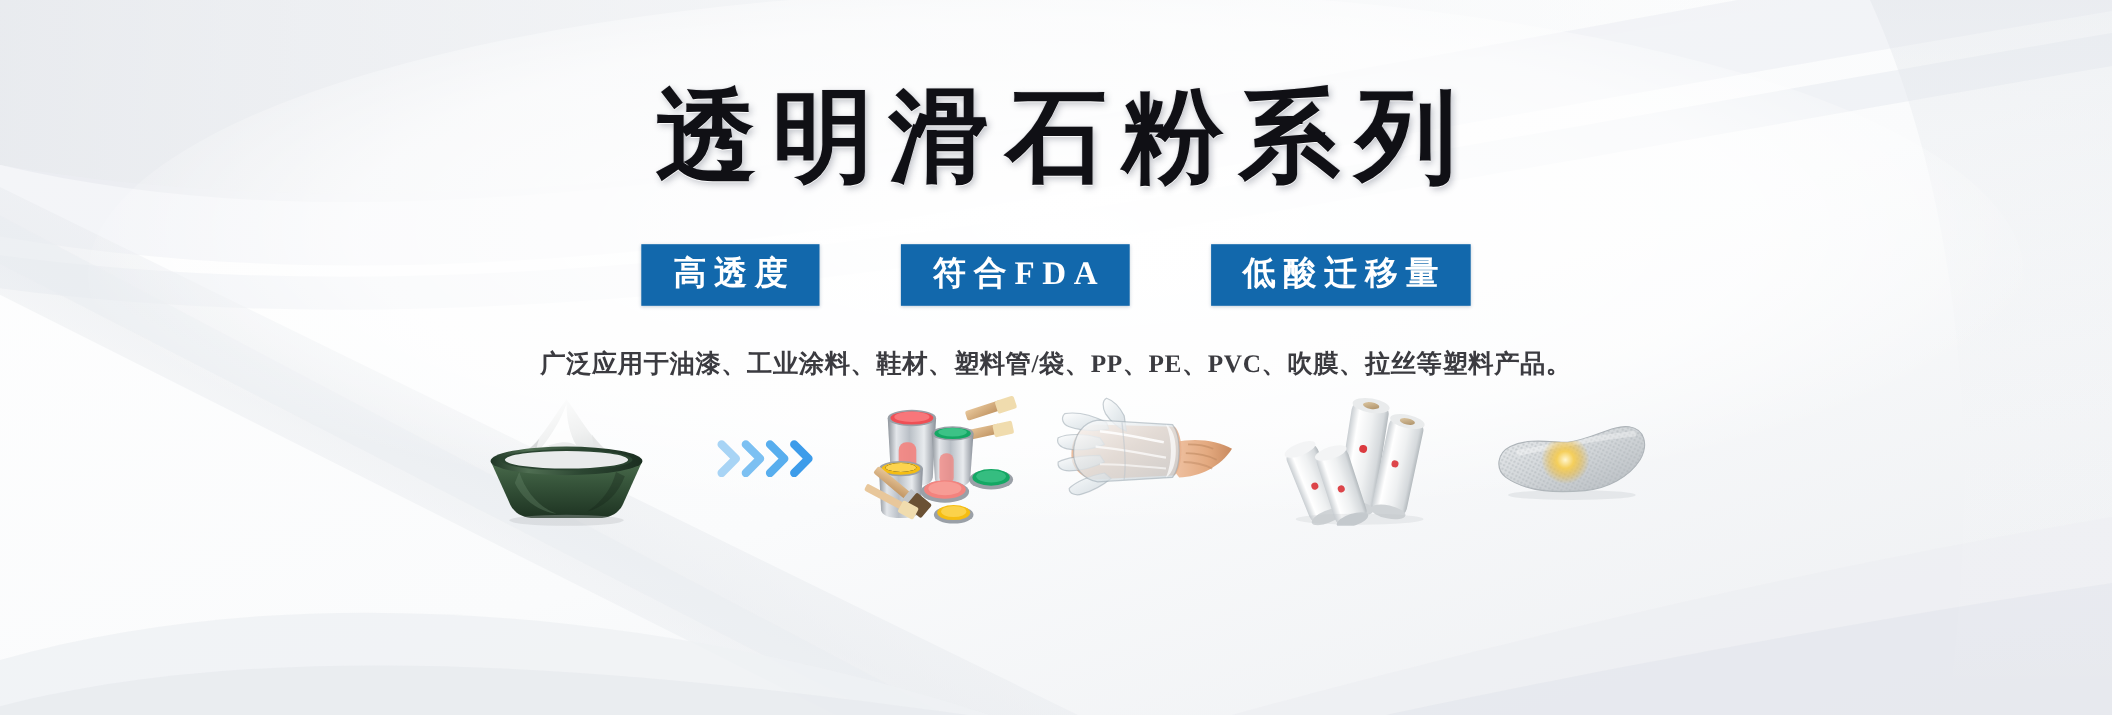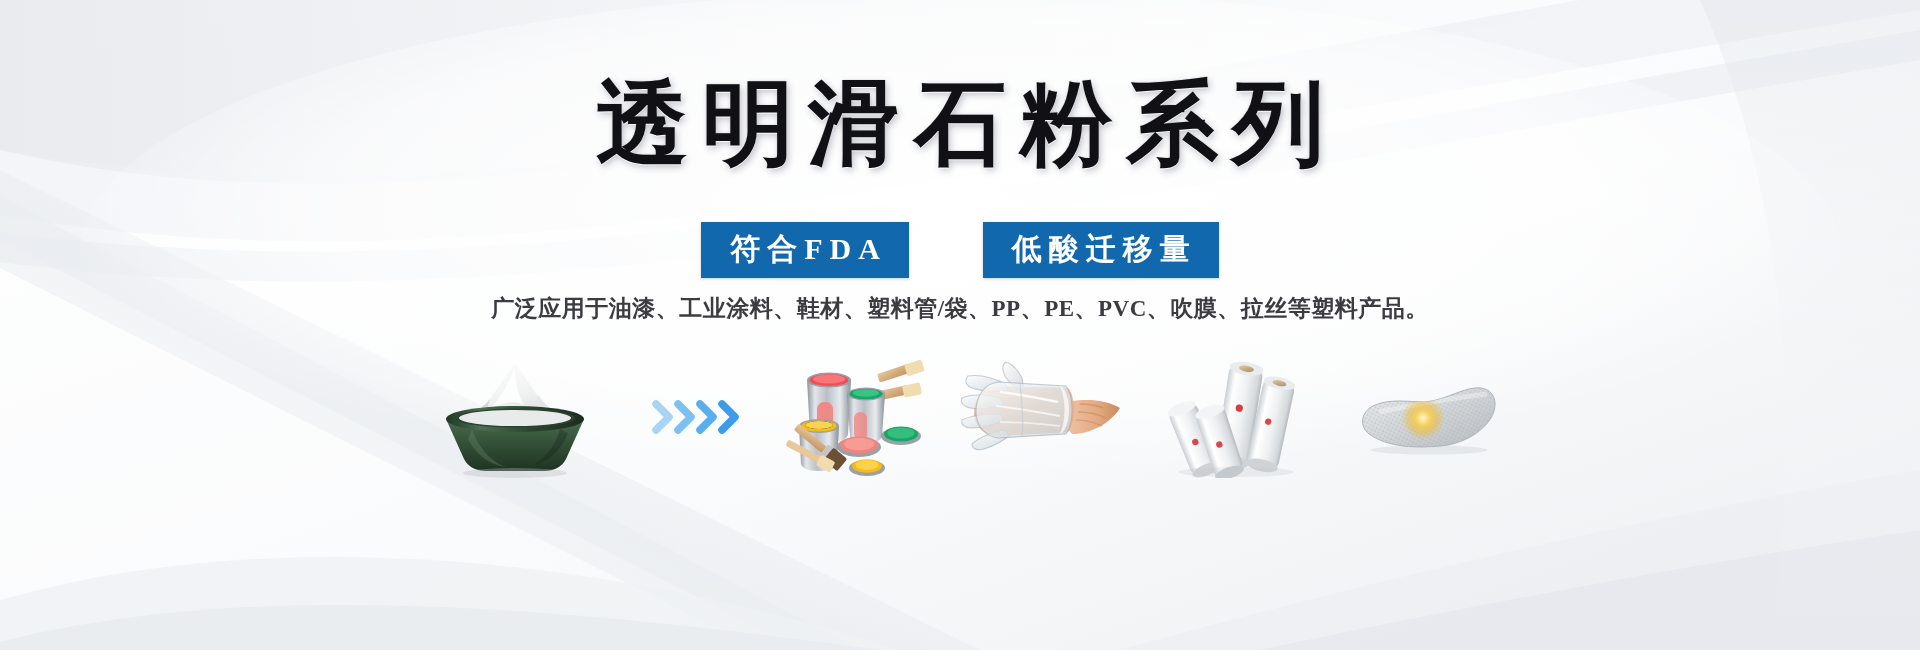--- a/index.html
+++ b/index.html
@@ -66,21 +66,21 @@
     line-height:1;
     padding:12px 22px 14px 22px;
     white-space:nowrap;
     box-shadow:0 1px 3px rgba(10,50,90,.22);
   }
 
   
   #subtitle-wrap {
     position:absolute;
     left:0; right:0;
-    top:293px;
+    top:315px;
     text-align:center;
   }
   #subtitle {
     display:inline-block;
     font-family:"Liberation Serif","DejaVu Serif",serif;
     font-weight:700;
     font-size:23px;
     letter-spacing:.5px;
     color:#3b3b40;
     white-space:nowrap;
@@ -178,20 +178,21 @@
     <path d="M1700,0 C1790,200 1800,440 1770,650 L1920,650 L1920,0 Z" fill="url(#gRib3)" opacity=".75"></path>
 
     <ellipse cx="960" cy="250" rx="880" ry="260" fill="url(#gCenter)"></ellipse>
   </svg>
 
   <div id="headline-wrap">
     <h1 id="headline">透明滑石粉系列</h1>
   </div>
 
   <div id="badges">
+    <span class="badge">高透度</span>
     <span class="badge">符合FDA</span>
     <span class="badge">低酸迁移量</span>
   </div>
 
   <div id="subtitle-wrap">
     <p id="subtitle">广泛应用于油漆、工业涂料、鞋材、塑料管/袋、PP、PE、PVC、吹膜、拉丝等塑料产品。</p>
   </div>
 
   <div id="strip">
 

